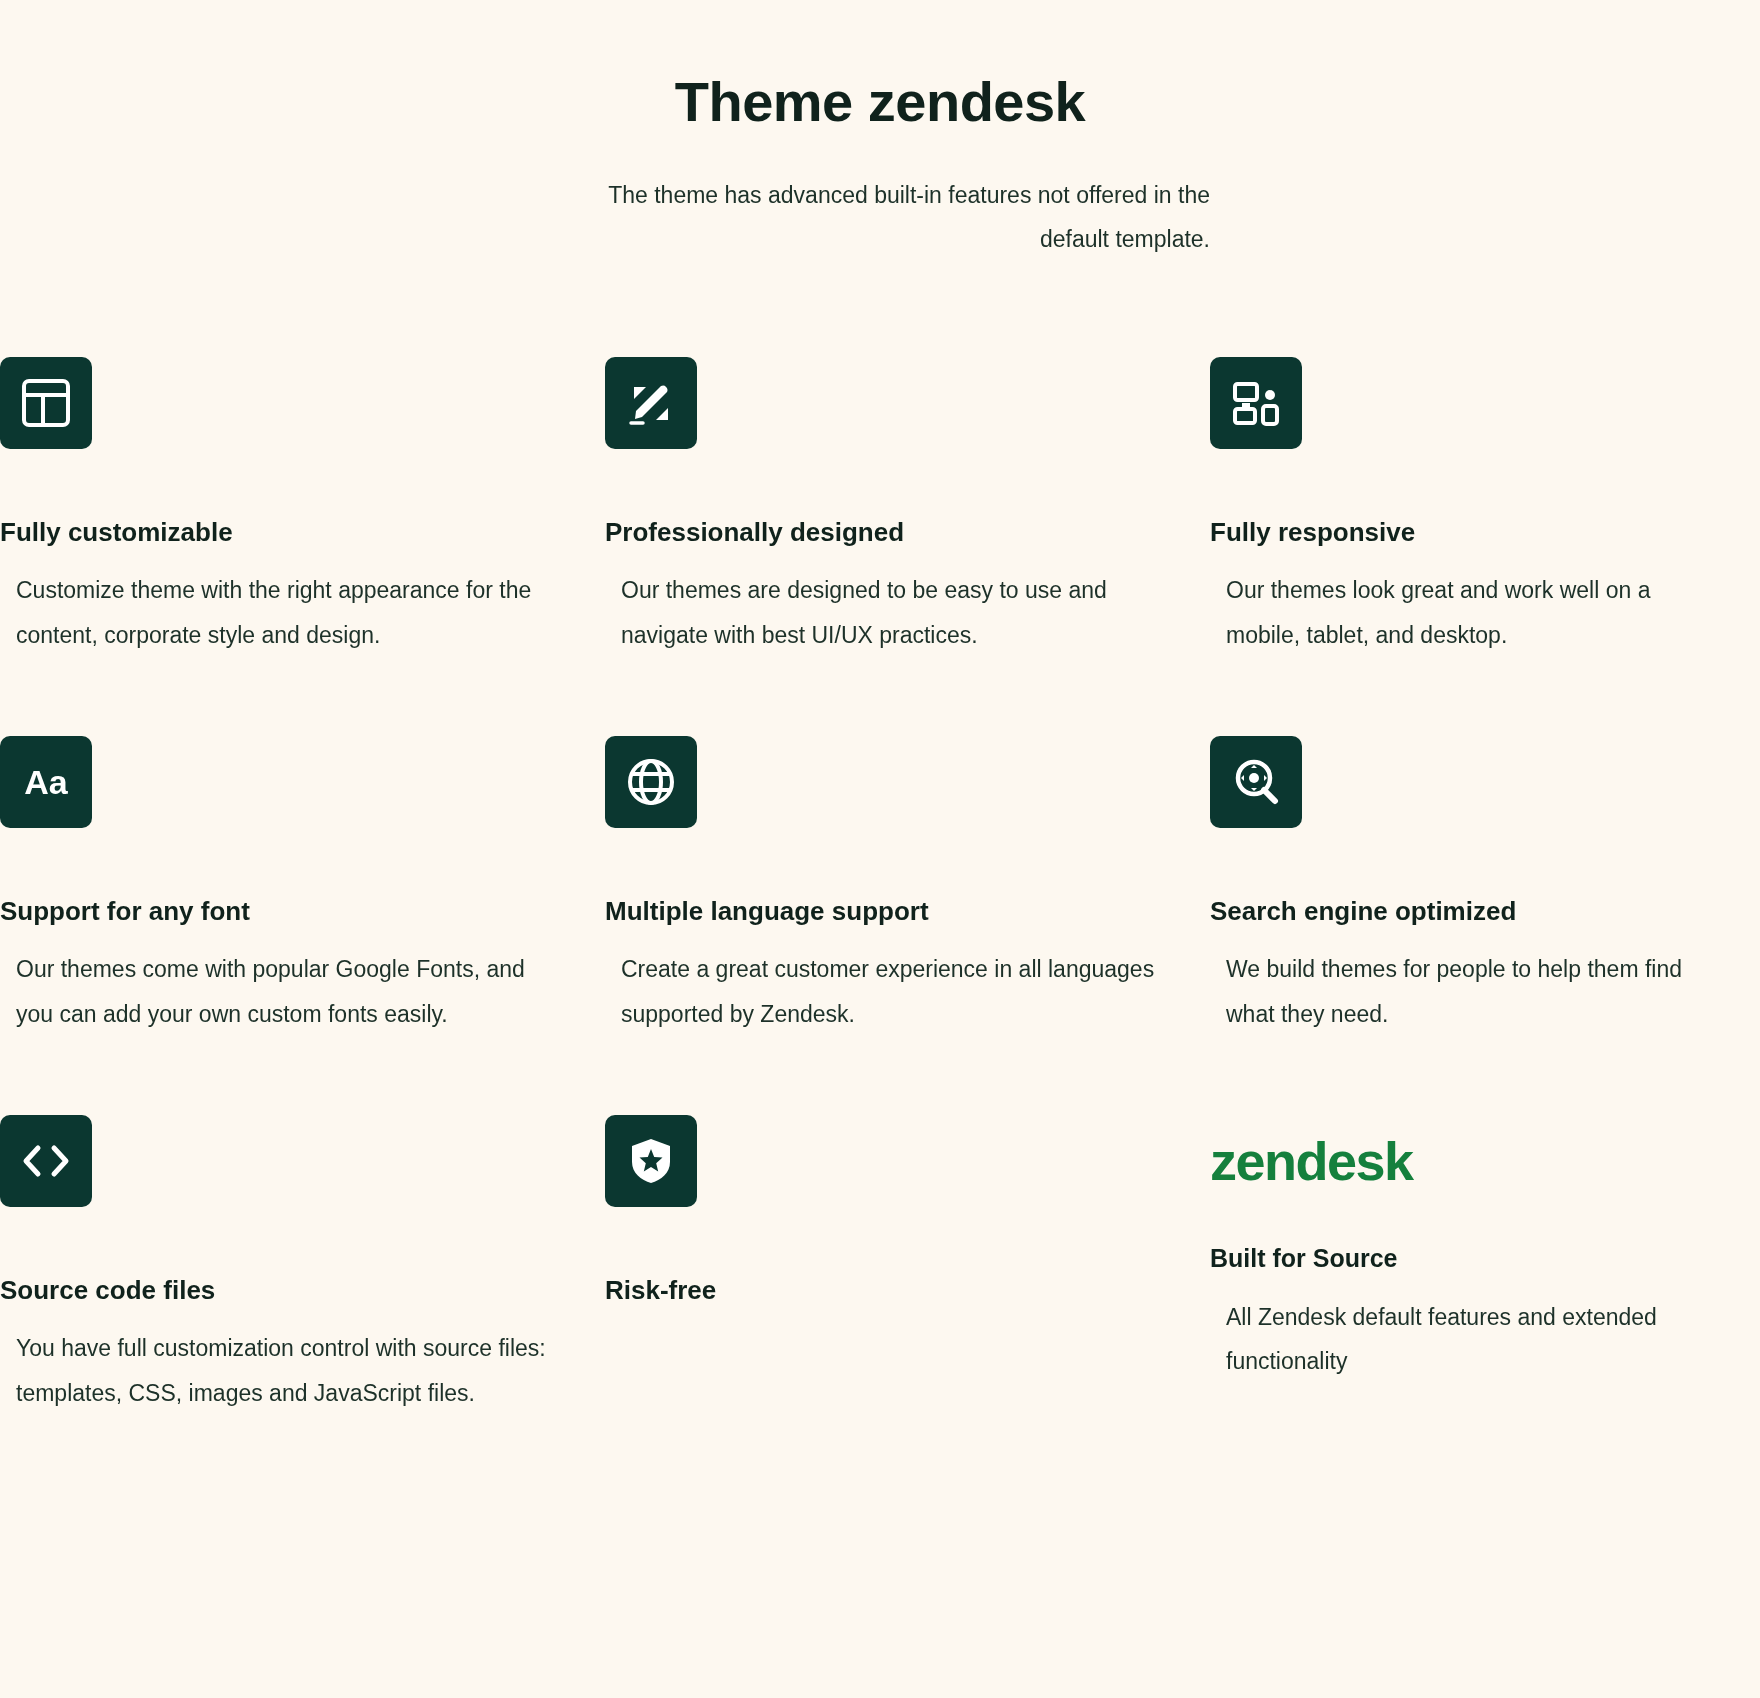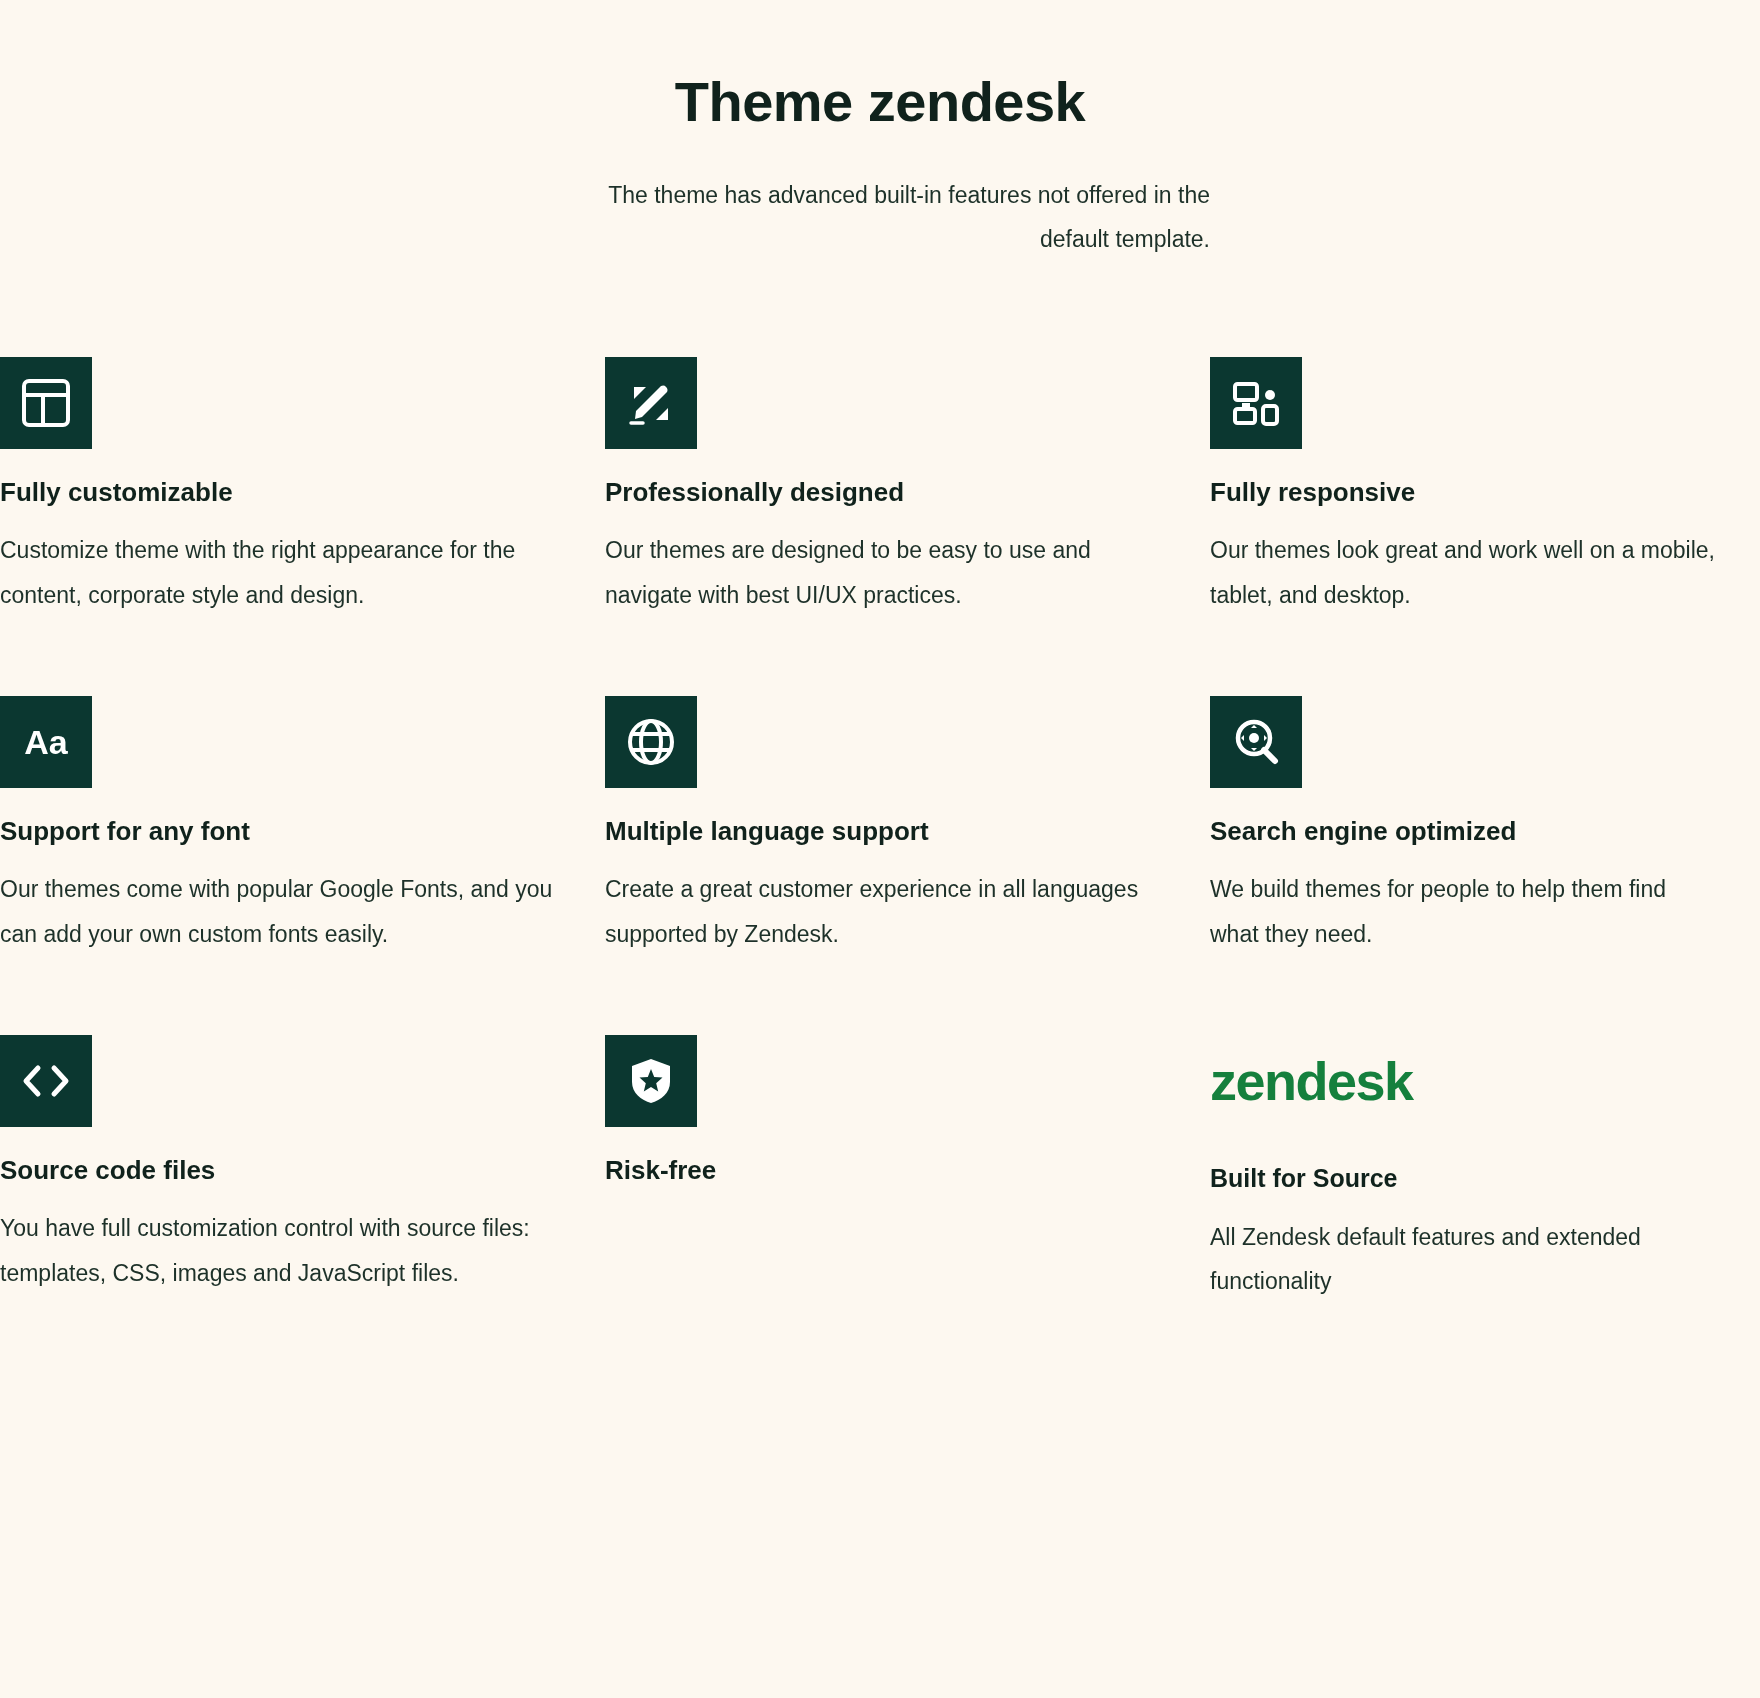--- a/index.html
+++ b/index.html
@@ -46,43 +46,44 @@
     row-gap: 78px;
     justify-content: start;
   }
   .feature {
     padding-right: 40px;
     box-sizing: border-box;
   }
   .feature-icon {
     width: 92px;
     height: 92px;
-    border-radius: 0;
+    border-radius: 10px;
     background: #0b3730;
     display: flex;
     align-items: center;
     justify-content: center;
-    margin-bottom: 28px;
+    margin-bottom: 68px;
   }
   .feature-icon svg {
     display: block;
   }
   .feature-title {
     font-size: 26px;
     font-weight: 700;
     color: #10221c;
     margin: 0 0 20px 0;
     line-height: 1.2;
   }
   .feature-desc {
     font-size: 23px;
     line-height: 1.95;
     color: #1d3129;
     margin: 0;
     font-weight: 400;
+    padding-left: 16px;
   }
   .zendesk-logo {
     height: 92px;
     display: flex;
     align-items: center;
     margin-bottom: 36px;
   }
   .zendesk-wordmark {
     font-size: 54px;
     font-weight: 700;

